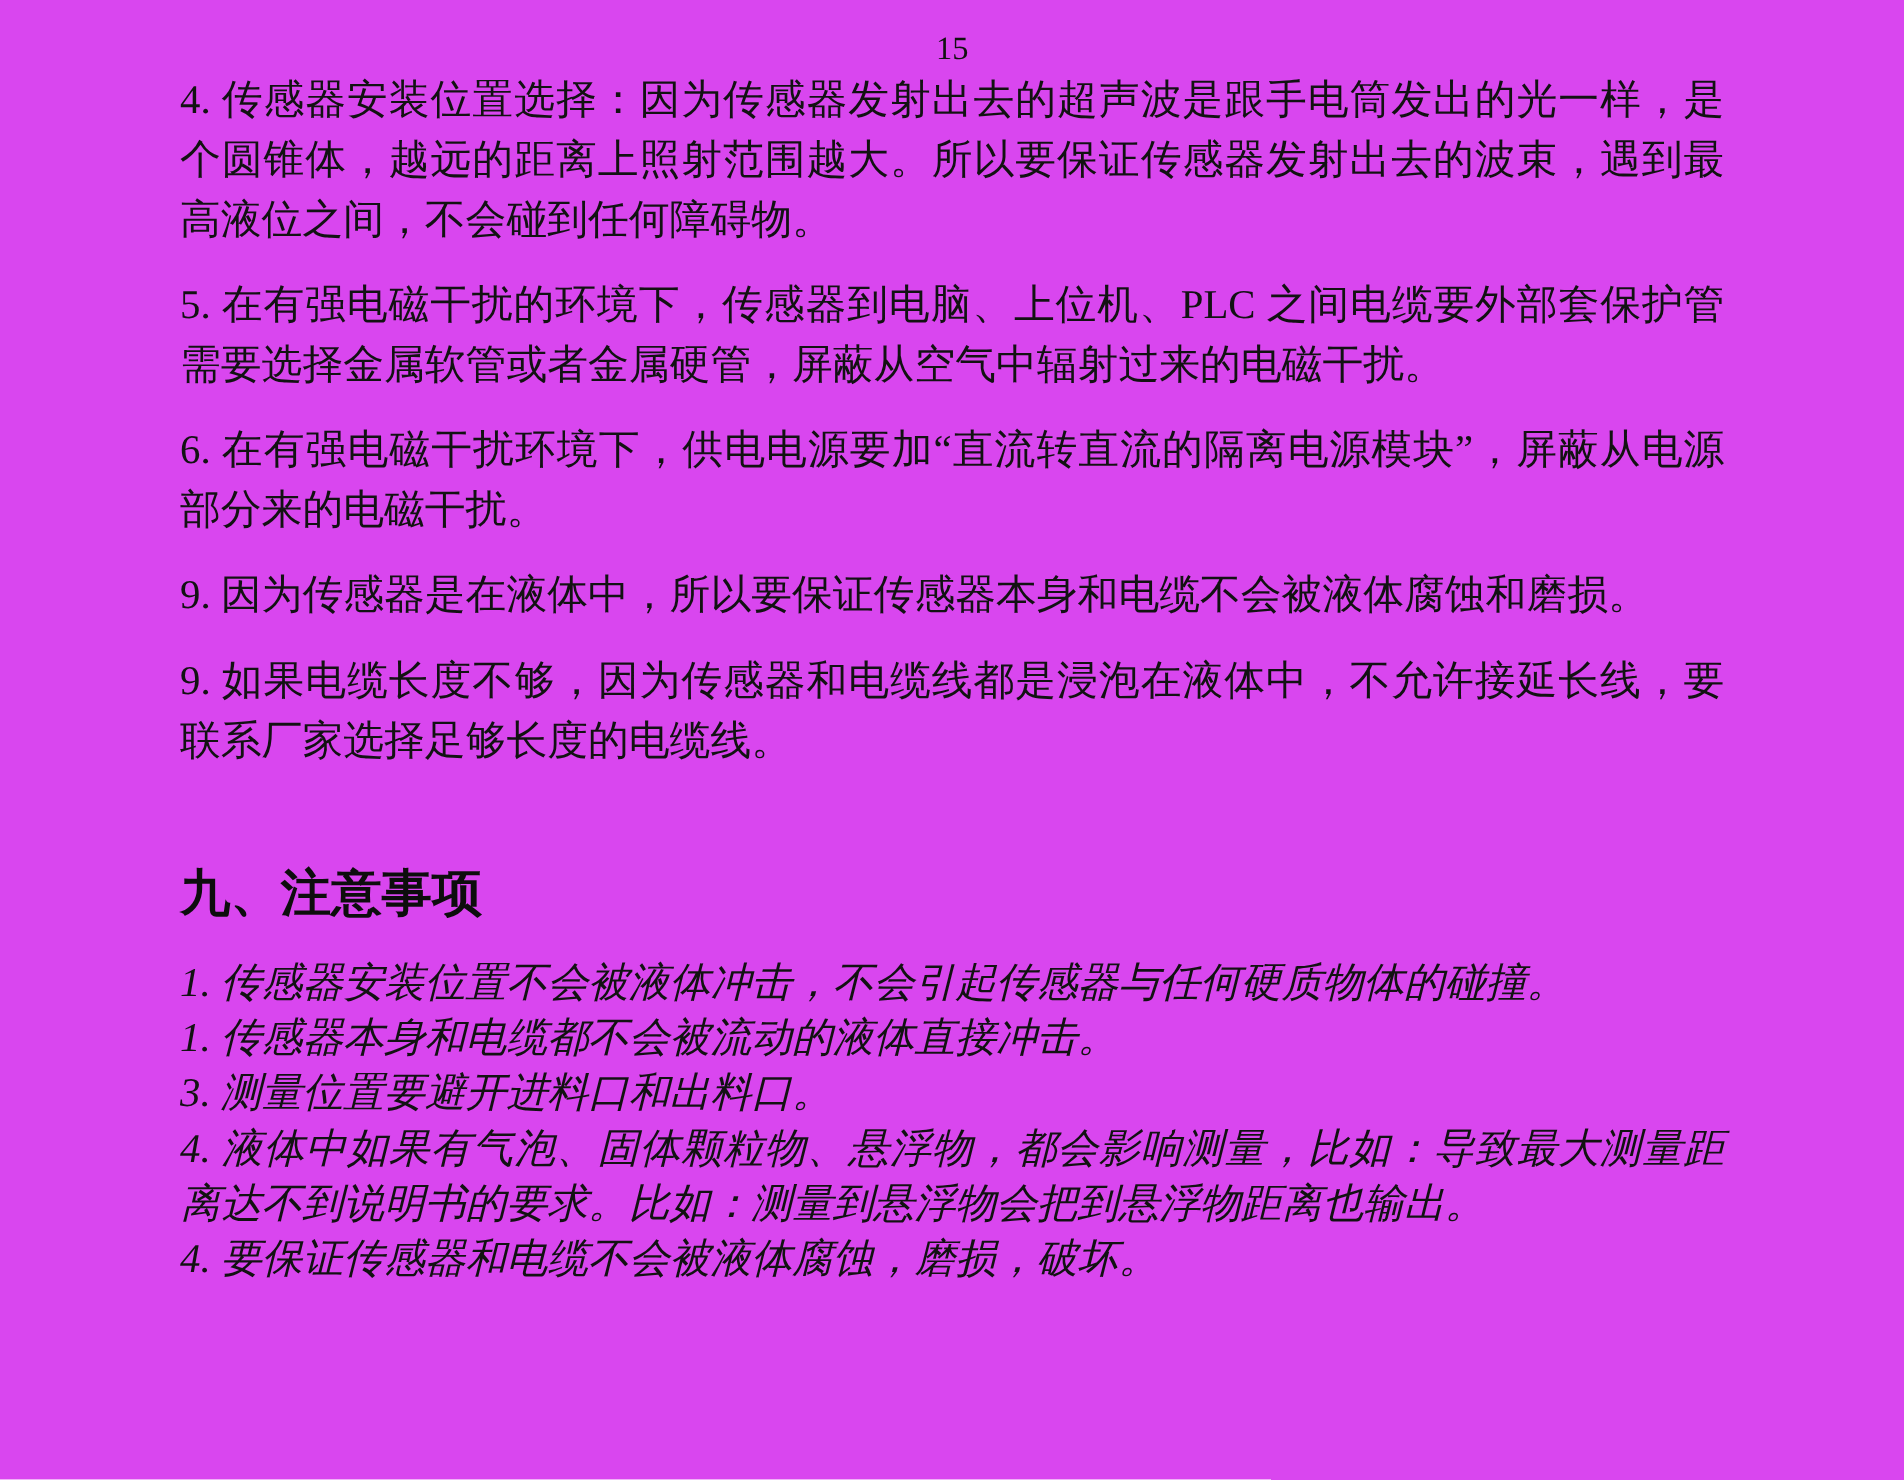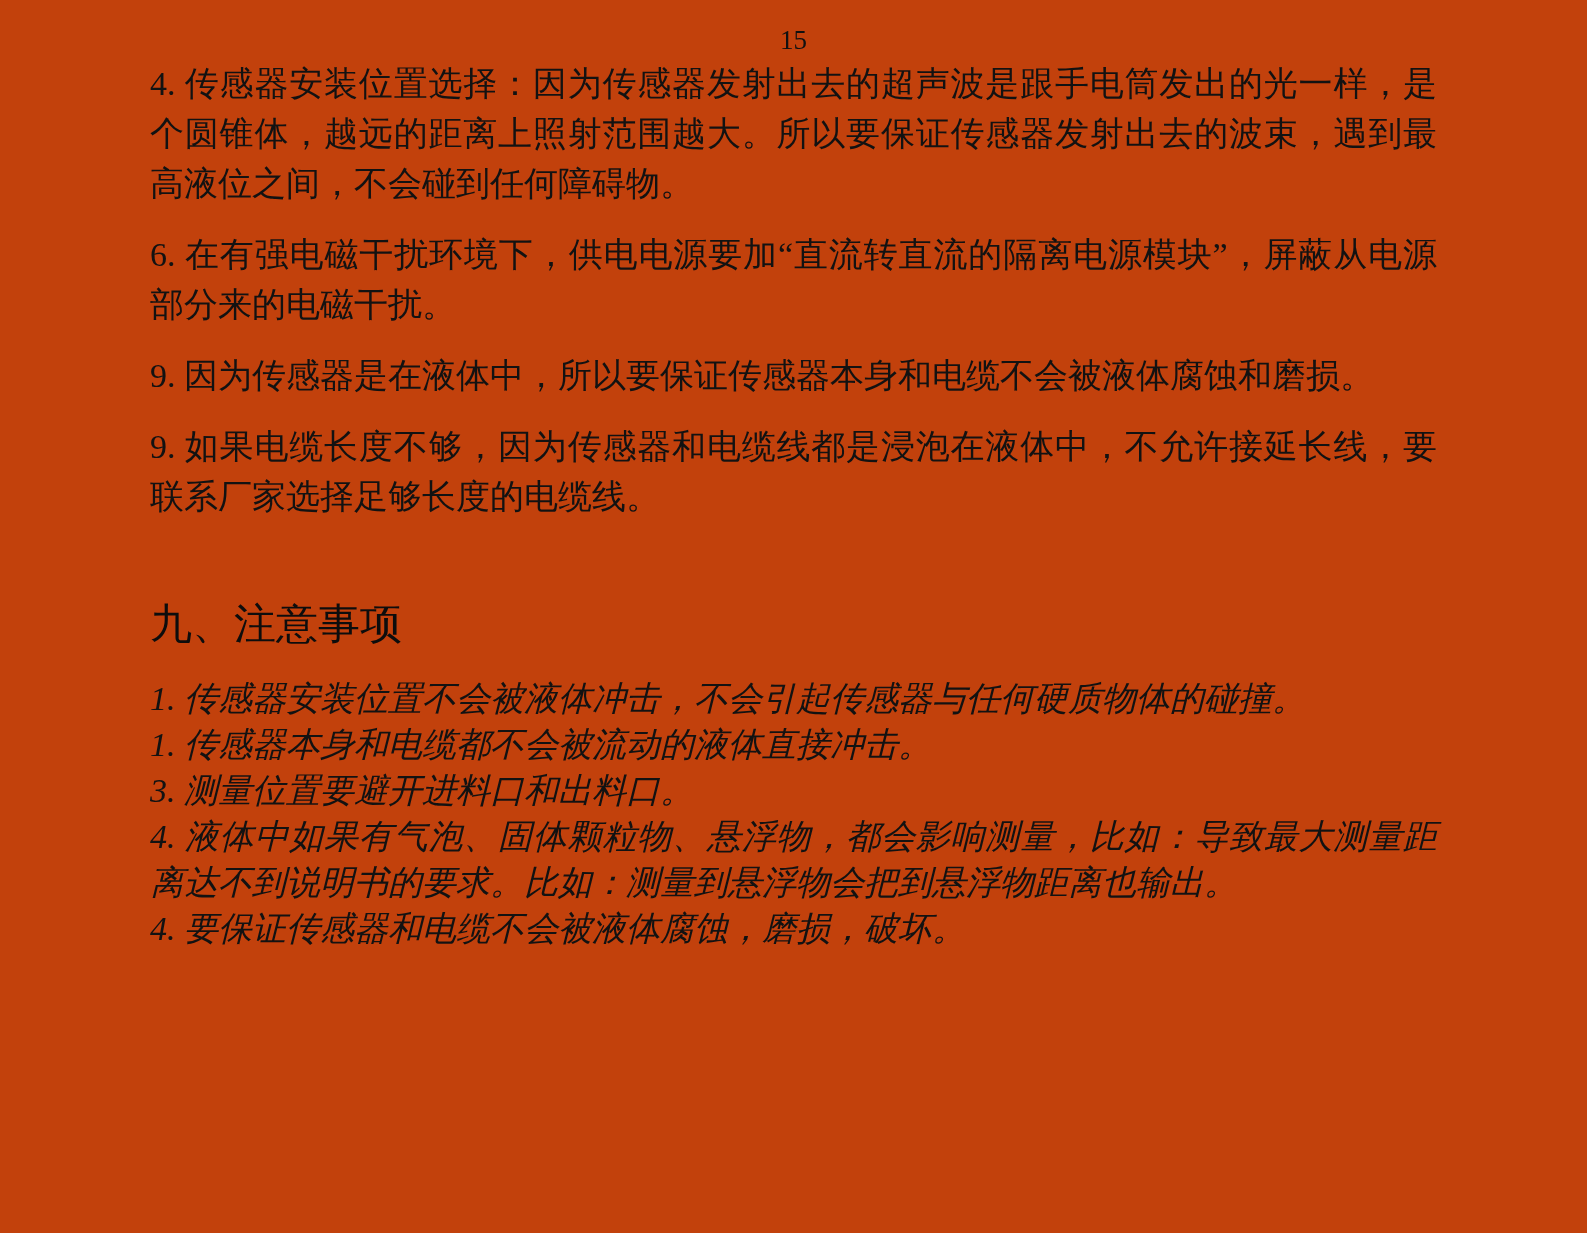--- a/index.html
+++ b/index.html
@@ -4,21 +4,21 @@
 <style>
   html, body {
     margin: 0;
     padding: 0;
     background: #ffffff;
   }
   .page {
     position: relative;
     width: 1587px;
     height: 1233px;
-    background: #c2410c;
+    background: #d946ef;
     color: #121212;
     font-family: "Liberation Serif", "DejaVu Serif", serif;
     overflow: hidden;
     box-sizing: border-box;
   }
   .page-number {
     text-align: center;
     font-size: 27px;
     line-height: 30px;
     padding-top: 25px;
@@ -30,21 +30,21 @@
   .body-para {
     font-size: 34px;
     line-height: 50px;
     text-align: justify;
     text-justify: inter-ideograph;
     margin: 0 0 21px 0;
     word-break: break-all;
   }
   .section-heading {
     font-size: 42px;
-    font-weight: normal;
+    font-weight: bold;
     line-height: 48px;
     margin: 78px 0 28px 0;
     color: #0d0d0d;
   }
   .notes .note-item {
     font-size: 34px;
     line-height: 46px;
     text-align: justify;
     text-justify: inter-ideograph;
     margin: 0;
@@ -53,20 +53,21 @@
   }
 </style>
 </head>
 <body>
 
 <div class="page">
   <div class="page-number">15</div>
 
   <div class="content">
     <p class="body-para">4. 传感器安装位置选择：因为传感器发射出去的超声波是跟手电筒发出的光一样，是个圆锥体，越远的距离上照射范围越大。所以要保证传感器发射出去的波束，遇到最高液位之间，不会碰到任何障碍物。</p>
+    <p class="body-para">5. 在有强电磁干扰的环境下，传感器到电脑、上位机、PLC 之间电缆要外部套保护管需要选择金属软管或者金属硬管，屏蔽从空气中辐射过来的电磁干扰。</p>
     <p class="body-para">6. 在有强电磁干扰环境下，供电电源要加“直流转直流的隔离电源模块”，屏蔽从电源部分来的电磁干扰。</p>
     <p class="body-para">9. 因为传感器是在液体中，所以要保证传感器本身和电缆不会被液体腐蚀和磨损。</p>
     <p class="body-para">9. 如果电缆长度不够，因为传感器和电缆线都是浸泡在液体中，不允许接延长线，要联系厂家选择足够长度的电缆线。</p>
 
     <h2 class="section-heading">九、注意事项</h2>
 
     <div class="notes">
       <p class="note-item">1. 传感器安装位置不会被液体冲击，不会引起传感器与任何硬质物体的碰撞。</p>
       <p class="note-item">1. 传感器本身和电缆都不会被流动的液体直接冲击。</p>
       <p class="note-item">3. 测量位置要避开进料口和出料口。</p>

